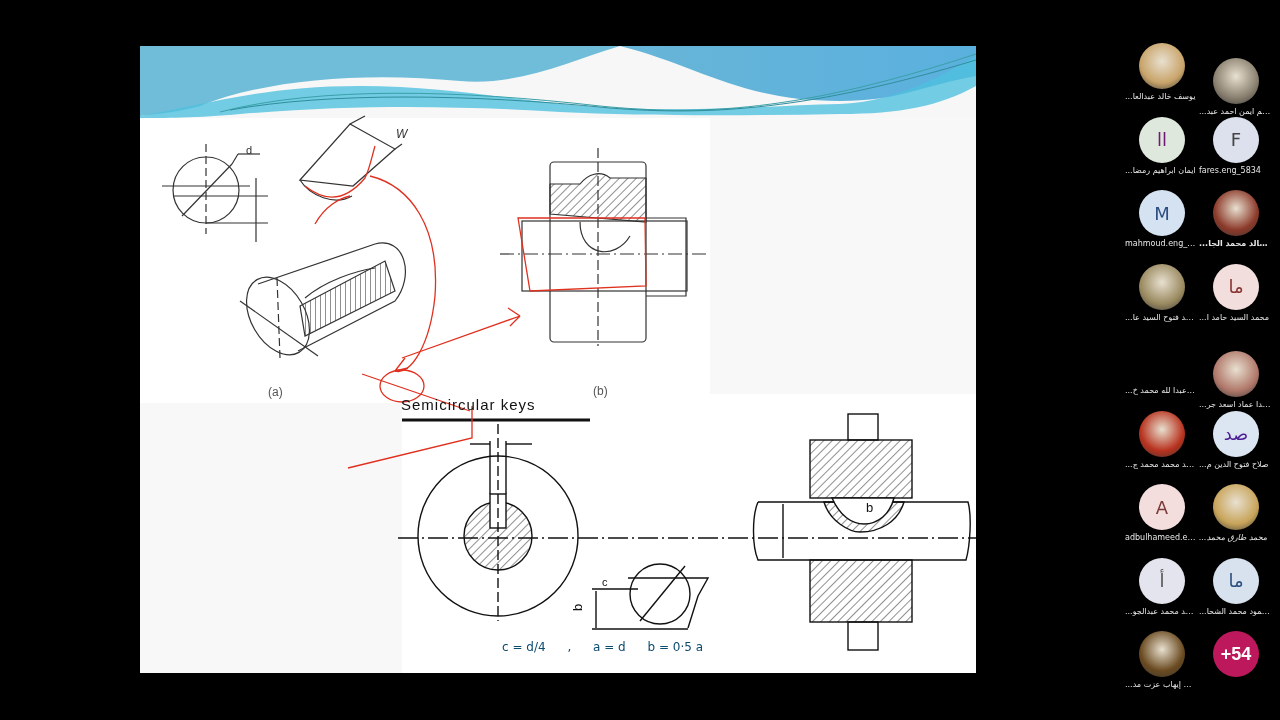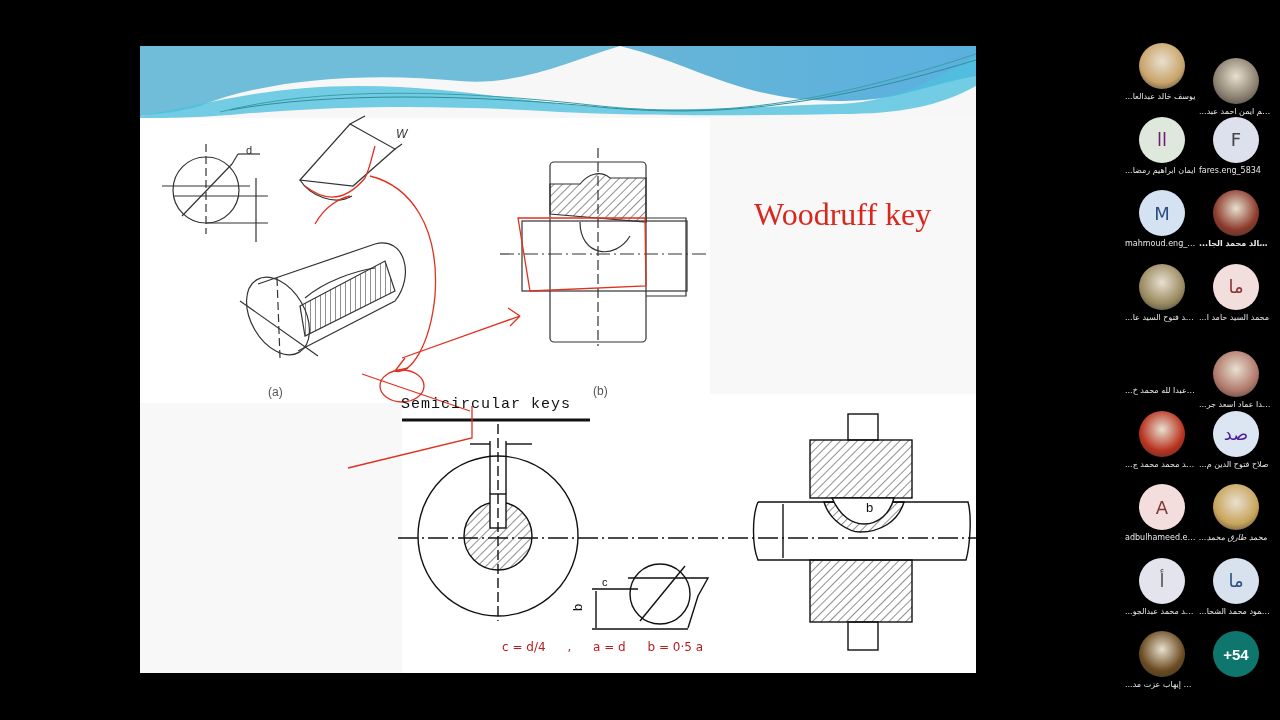--- a/index.html
+++ b/index.html
@@ -1,27 +1,27 @@
 <!DOCTYPE html>
 <html><head>
 <meta charset="utf-8">
 <style>
   html,body{margin:0;padding:0;}
   body{width:1280px;height:720px;background:#000;position:relative;overflow:hidden;font-family:"Liberation Sans",sans-serif;}
   .slide{position:absolute;left:140px;top:46px;width:836px;height:627px;background:#f7f7f7;overflow:hidden;}
   .slide svg{position:absolute;left:0;top:0;}
   .title{position:absolute;left:614px;top:150px;font-family:"Liberation Serif","DejaVu Serif",serif;font-size:32px;color:#d8281e;white-space:nowrap;}
-  .semi-title{position:absolute;left:261px;top:350px;font-family:Liberation Mono, monospace;font-size:15px;letter-spacing:1px;color:#111;white-space:nowrap;}
-  .formula{position:absolute;left:362px;top:594px;font-family:"DejaVu Sans",sans-serif;font-size:12px;color:#b91c1c;white-space:nowrap;}
+  .semi-title{position:absolute;left:261px;top:350px;font-family:Liberation Sans, sans-serif;font-size:15px;letter-spacing:1px;color:#111;white-space:nowrap;}
+  .formula{position:absolute;left:362px;top:594px;font-family:"DejaVu Sans",sans-serif;font-size:12px;color:#0c4a6e;white-space:nowrap;}
   .formula span{display:inline-block;margin-right:18px;}
   .participants{position:absolute;left:1125px;top:40px;width:150px;}
   .tile{position:absolute;width:74px;height:70px;text-align:left;}
   .av{width:46px;height:46px;border-radius:50%;margin:3px auto 0;display:flex;align-items:center;justify-content:center;font-size:18px;font-family:"DejaVu Sans",sans-serif;overflow:hidden;}
   .name{font-size:8px;color:#e8e8e8;margin-top:3px;white-space:nowrap;overflow:hidden;text-overflow:ellipsis;width:72px;font-family:"DejaVu Sans",sans-serif;}
-  .more{width:46px;height:46px;border-radius:50%;margin:3px auto 0;background:#0f766e;color:#fff;display:flex;align-items:center;justify-content:center;font-size:15px;font-weight:bold;}
+  .more{width:46px;height:46px;border-radius:50%;margin:3px auto 0;background:#be185d;color:#fff;display:flex;align-items:center;justify-content:center;font-size:18px;font-weight:bold;}
   .cursor{position:absolute;left:212px;top:386px;width:0;height:0;}
 </style>
 </head>
 <body>
 
 <div class="slide">
   <svg width="836" height="627" viewBox="0 0 836 627">
     <defs>
       <linearGradient id="hdr" x1="0" y1="0" x2="1" y2="0">
         <stop offset="0" stop-color="#7ec3dc"></stop>
@@ -121,21 +121,20 @@
       <path d="M230 130 C270 140 300 180 295 250 C290 300 270 330 255 325"></path>
       <path d="M255 325 L265 312 M255 325 L268 322"></path>
       <path d="M378 172 H505 L506 240 L390 245 Z"></path>
       <path d="M262 312 L380 270 L370 280 M380 270 L368 262"></path>
       <ellipse cx="262" cy="340" rx="22" ry="16"></ellipse>
       <path d="M222 328 L330 365"></path>
       <path d="M332 360 V392 L208 422"></path>
     </g>
   </svg>
 
-  <div class="title">Woodruff key</div>
   <div class="semi-title">Semicircular   keys</div>
   <div class="formula">
     <span>c = d/4</span>
     <span>,</span>
     <span>a = d</span>
     <span>b = 0·5 a</span>
   </div>
   <svg class="cursor" width="12" height="14" style="left:212px;top:386px">
     <path d="M1 1 L1 11 L4 8 L6 12 L8 11 L6 7 L10 7 Z" fill="#fff" stroke="#444" stroke-width="0.8"></path>
   </svg>

